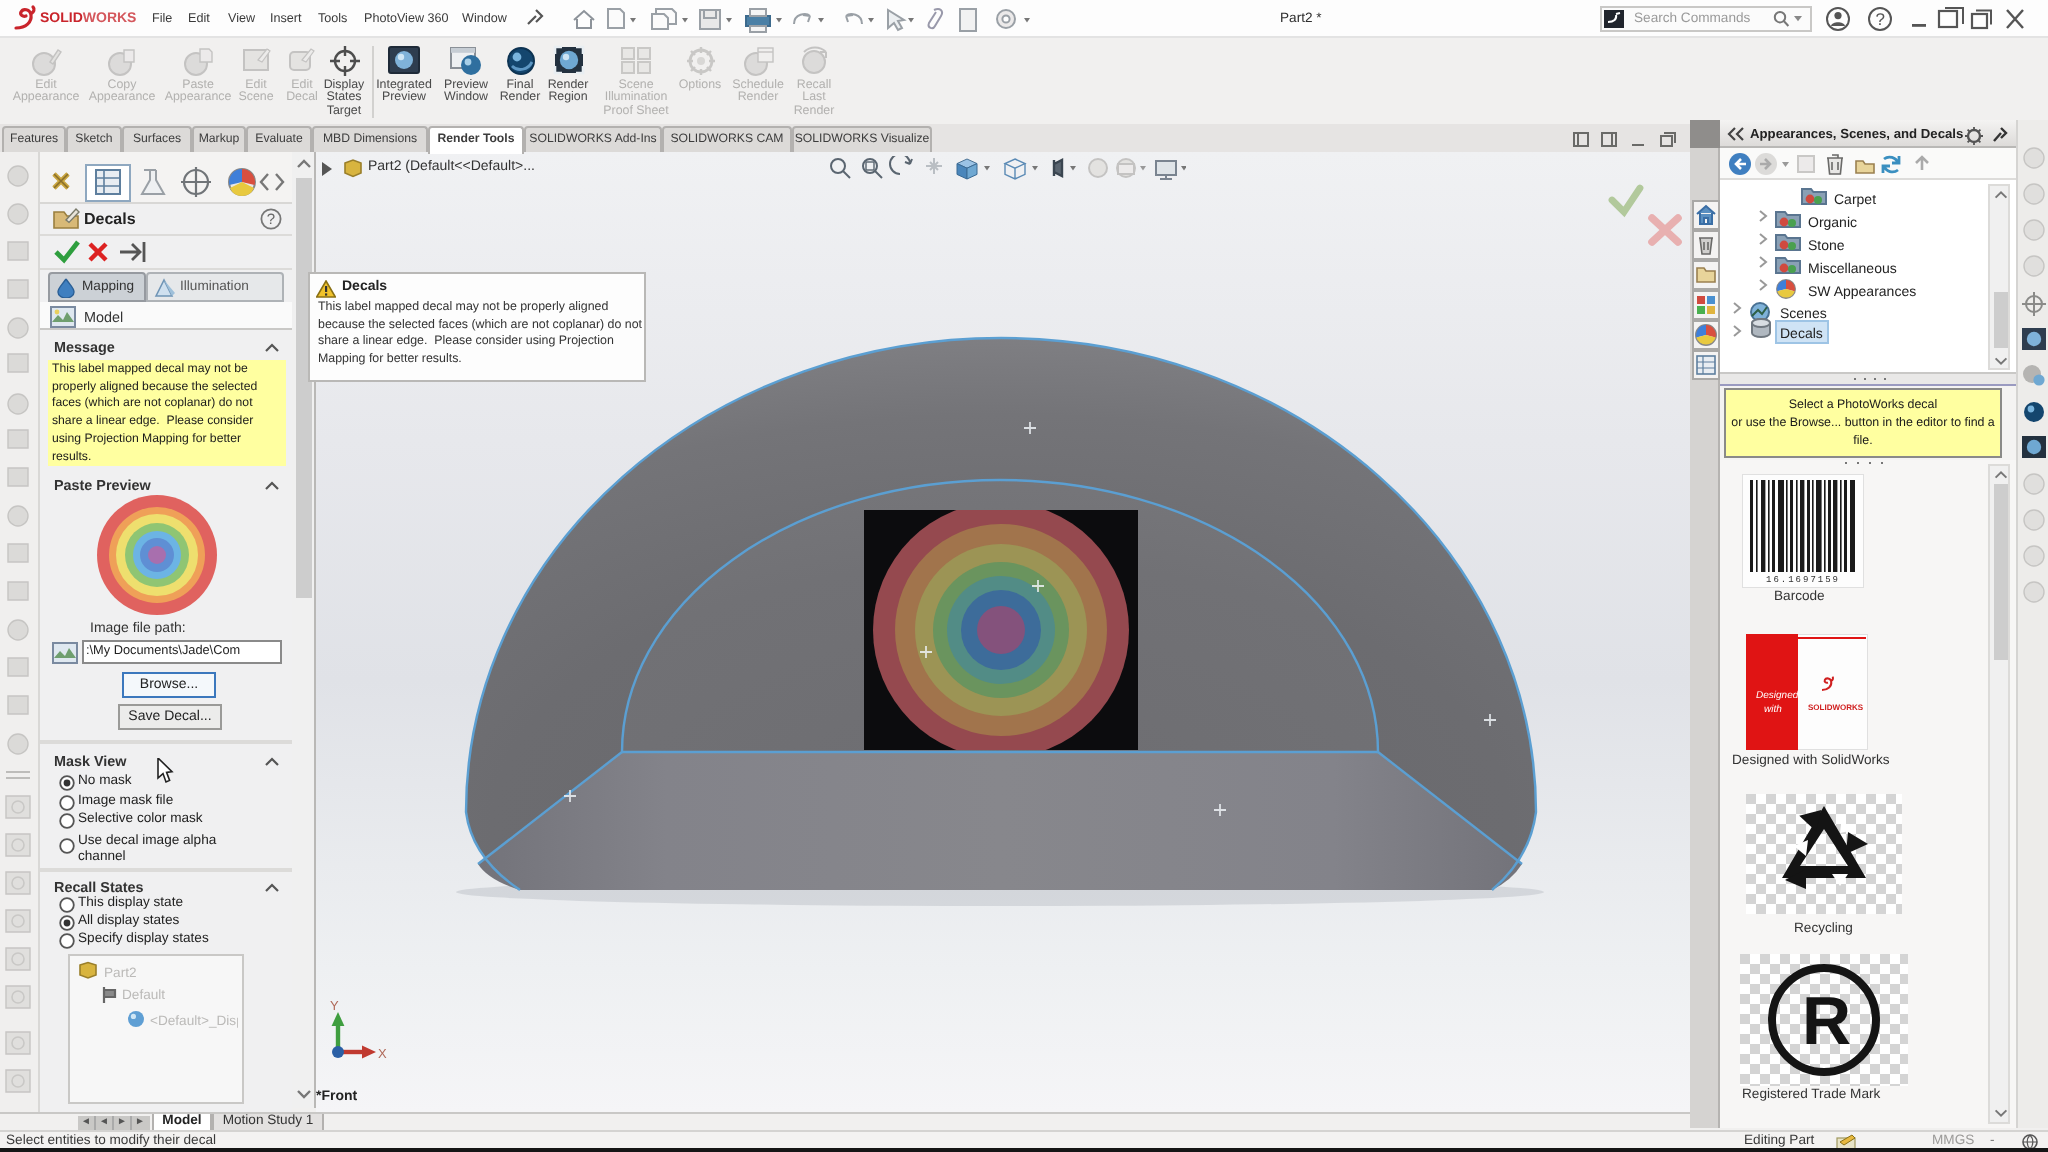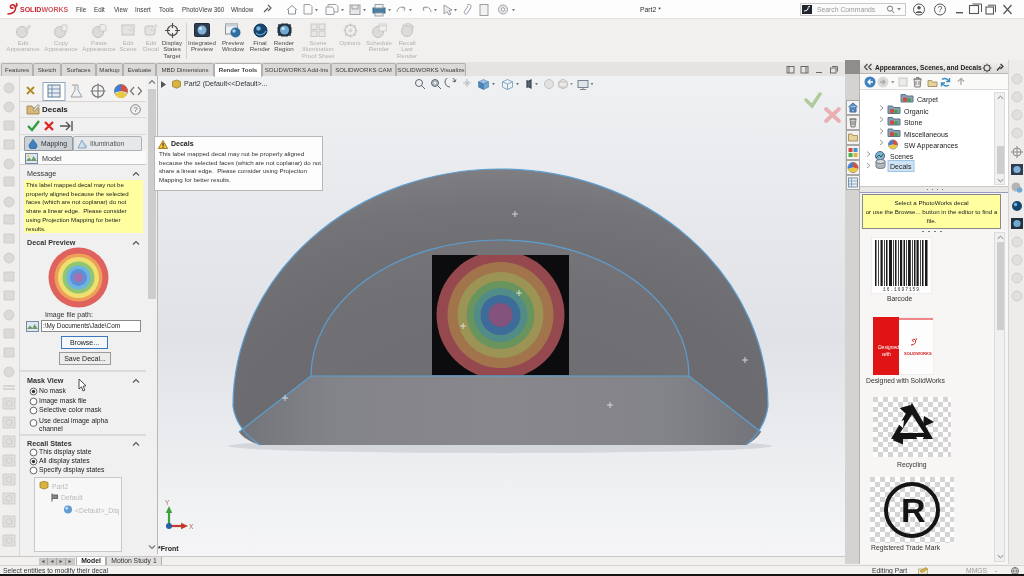--- a/index.html
+++ b/index.html
@@ -359,27 +359,27 @@
     <span class="t" style="left:70px;top:64px;font-size:6.8px;color:#555">Illumination</span>
 
     <div class="abs" style="left:0;top:75px;width:126px;height:14px;background:#fafafa;border-bottom:1px solid #c9c8c6"></div>
     <svg class="abs" style="left:5px;top:77px" width="13" height="11" viewBox="0 0 13 11">
         <rect x="0.5" y="0.5" width="12" height="10" fill="#dfe8f0" stroke="#7a8aa0"></rect>
         <path d="M1 8 l3 -3.5 2.5 2.5 2 -4 3.5 5 z" fill="#6f9f6f"></path>
         <circle cx="3.5" cy="3" r="1.2" fill="#e8d05f"></circle>
       </svg>
     <span class="t" style="left:22px;top:78px;font-size:7.2px;color:#333">Model</span>
 
-    <span class="t" style="left:7px;top:93px;font-size:7.2px;font-weight:normal;color:#333">Message</span>
+    <span class="t" style="left:7px;top:93px;font-size:7.2px;font-weight:bold;color:#333">Message</span>
     <svg class="abs" style="left:112px;top:95px" width="8" height="6" viewBox="0 0 8 6">
         <path d="M1 4.5 L4 1.5 L7 4.5" stroke="#555" fill="none" stroke-width="1.1"></path>
       </svg>
     <div class="abs" style="left:4px;top:104px;width:119px;height:53px;background:#ffffa0;font-size:6.1px;line-height:8.7px;color:#1a1a1a;padding:1px 2px">This label mapped decal may not be properly aligned because the selected faces (which are not coplanar) do not share a linear edge.&nbsp; Please consider using Projection Mapping for better results.</div>
 
-    <span class="t" style="left:7px;top:162px;font-size:7.2px;font-weight:bold;color:#333">Decal Preview</span>
+    <span class="t" style="left:7px;top:162px;font-size:7.2px;font-weight:bold;color:#333">Paste Preview</span>
     <svg class="abs" style="left:112px;top:164px" width="8" height="6" viewBox="0 0 8 6">
         <path d="M1 4.5 L4 1.5 L7 4.5" stroke="#555" fill="none" stroke-width="1.1"></path>
       </svg>
     <svg class="abs" style="left:28px;top:171px" width="61" height="61" viewBox="0 0 61 61">
       <circle cx="30.5" cy="30.5" r="30" fill="#e0625f"></circle>
       <circle cx="30.5" cy="30.5" r="24" fill="#efa058"></circle>
       <circle cx="30.5" cy="30.5" r="20.5" fill="#eedf6e"></circle>
       <circle cx="30.5" cy="30.5" r="16" fill="#8fc573"></circle>
       <circle cx="30.5" cy="30.5" r="12" fill="#6cb4e4"></circle>
       <circle cx="30.5" cy="30.5" r="8.5" fill="#5f8fd4"></circle>

